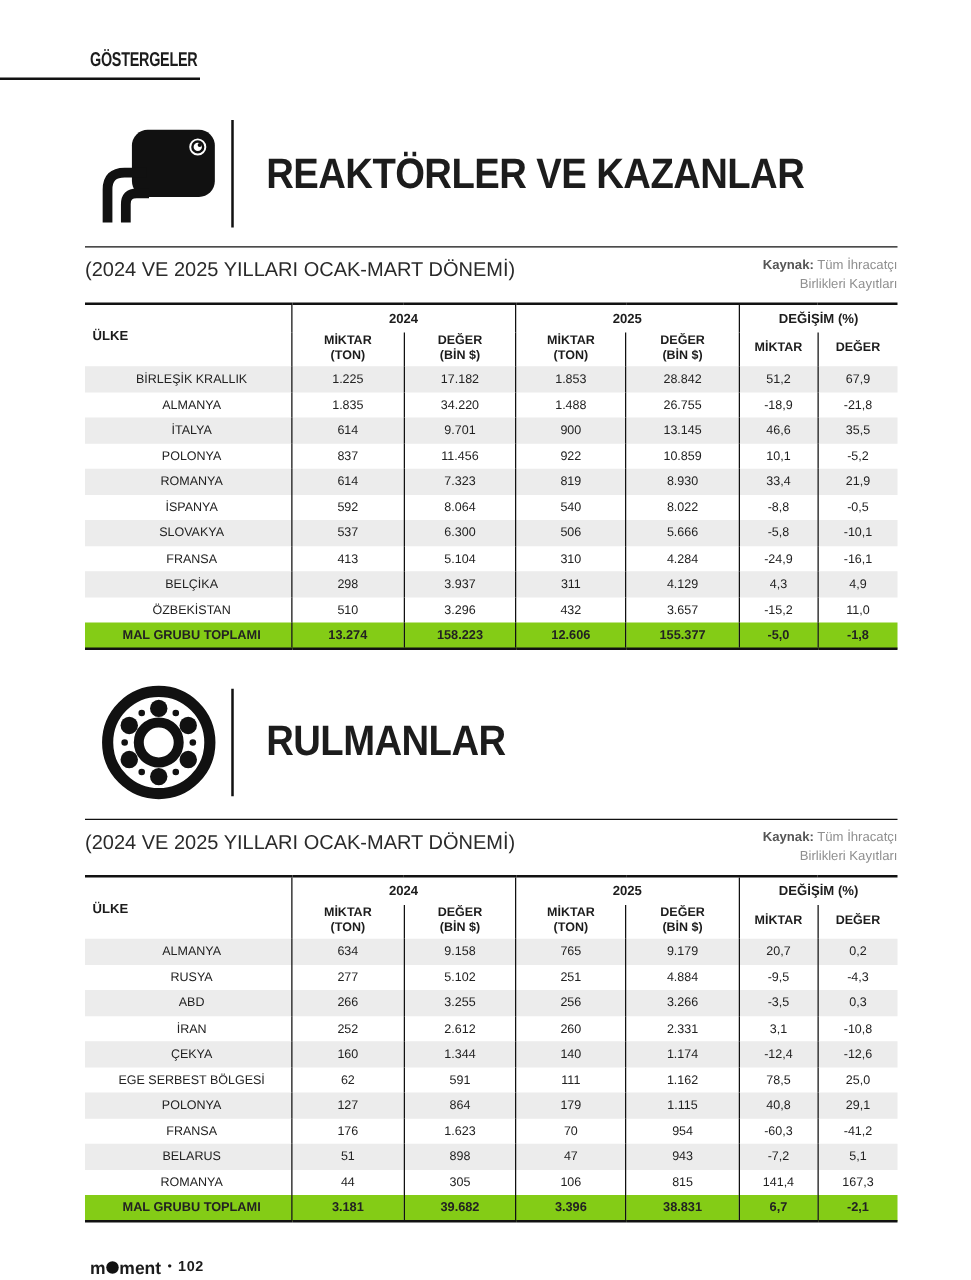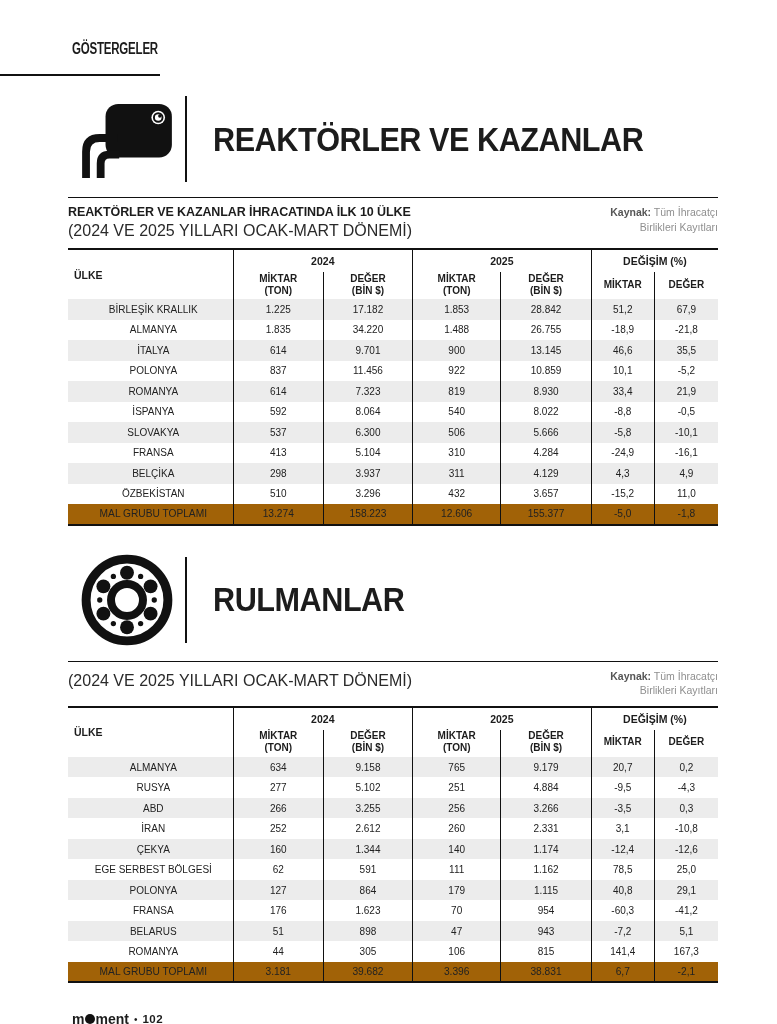--- a/index.html
+++ b/index.html
@@ -6,21 +6,21 @@
   html,body { background:#ffffff; }
   body {
     width:777px; height:1024px; position:relative; overflow:hidden;
     font-family:"Liberation Sans", sans-serif; color:#1c1c1c;
   }
   .page { padding:95px 59px 0 68px; }
 
   
   .kicker {
     position:absolute; top:40px; left:0; width:160px;
-    border-bottom:2px solid #111; padding-bottom:16px;text-align:center;
+    border-bottom:2px solid #111; padding-bottom:4px;text-align:center;
   }
   .kicker-text {
     display:inline-block; margin-left:72px;
     font-size:16px; font-weight:bold; letter-spacing:-0.3px;
     transform:scaleX(0.72); transform-origin:left center; white-space:nowrap;
   }
 
   
   .section-head { display:flex; align-items:center; height:88px; }
   .icon-box { width:117px; display:flex; justify-content:center; align-items:center; }
@@ -46,21 +46,21 @@
   .th-country { text-align:left; padding-left:6px; font-size:10.5px; }
   .th-group { height:23px; font-size:10.5px; text-align:center; }
   .th-sub {
     font-size:10px; text-align:center; white-space:pre-line;
     line-height:1.2; height:27px; vertical-align:middle; padding-bottom:2px;
   }
   .bl { border-left:1px solid #111; }
   tbody td { height:20.5px; text-align:center; font-size:10px; color:#222; }
   tbody td.c-country { text-align:center; padding-left:6px; font-size:10px; }
   tbody tr.odd { background:#ececec; }
-  tbody tr.total { background:#a16207; font-weight:normal; }
+  tbody tr.total { background:#84cc16; font-weight:bold; }
   tbody tr.total td { border-bottom:2.5px solid #111; font-size:10.2px; }
 
   
   .footer { margin-top:28px; padding-left:4px; display:flex; align-items:center; }
   .brand { font-size:14px; font-weight:bold; letter-spacing:0; display:flex; align-items:center; }
   .o-dot { display:inline-block; width:10px; height:10px; border-radius:50%; background:#111; margin:0 0.5px; }
   .pgsep { font-size:10px; margin:0 5px; }
   .pgnum { font-size:11.5px; font-weight:bold; letter-spacing:0.5px; }
 </style>
 </head>
@@ -83,21 +83,20 @@
         <path d="M23,81 V66 Q23,57 32,57 H42" fill="none" stroke="#111" stroke-width="8"></path>
       </svg>
     </span>
     <span class="vrule"></span>
     <h1 class="section-title">REAKTÖRLER VE KAZANLAR</h1>
   </div>
 
   <div class="table-block tb1">
     <div class="table-meta">
       <div>
-        <div class="t-title">REAKTÖRLER VE KAZANLAR İHRACATINDA İLK 10 ÜLKE</div>
         <div class="t-sub">(2024 VE 2025 YILLARI OCAK-MART DÖNEMİ)</div>
       </div>
       <div class="t-source">
         <span class="k">Kaynak:</span>
         <span>Tüm İhracatçı</span><br>
         <span>Birlikleri Kayıtları</span>
       </div>
     </div>
     <table>
       <colgroup>

